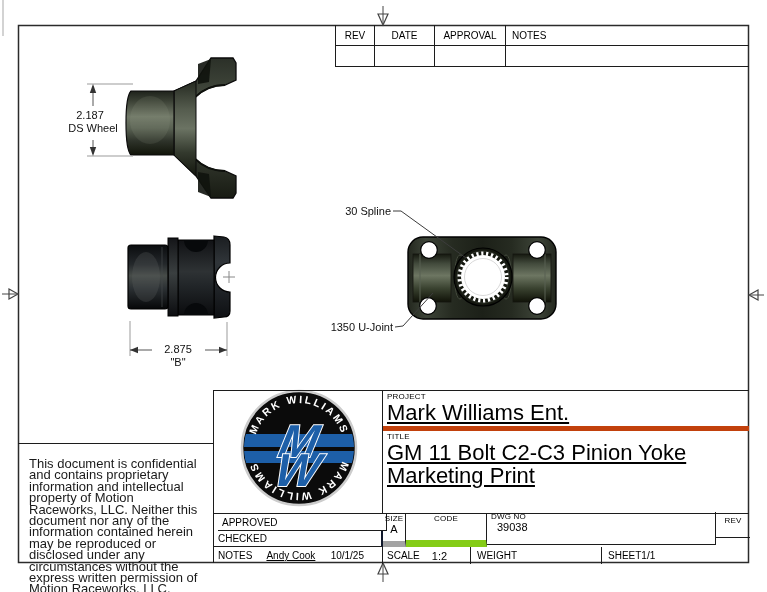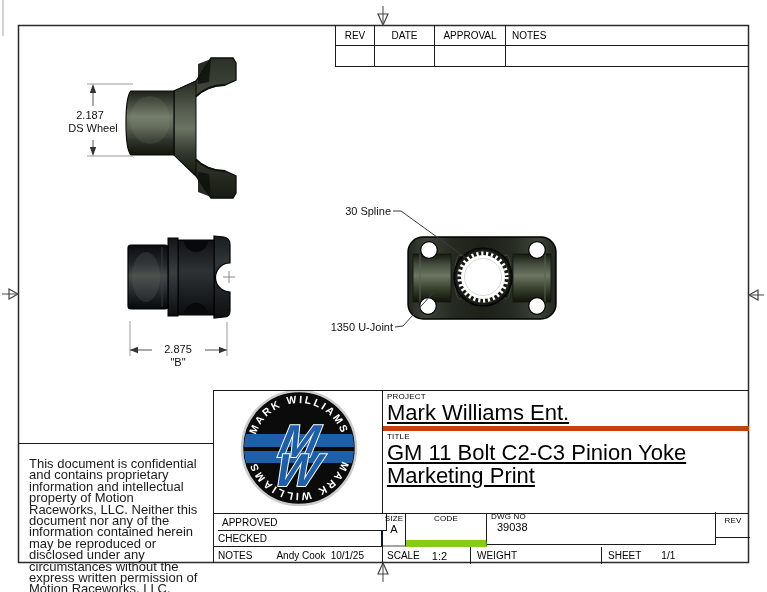--- a/index.html
+++ b/index.html
@@ -35,31 +35,31 @@
   .val  { font-size:11px; }
   .sm   { font-size:10px; }
 
   .logo-cell   { left:0; top:0; width:169px; height:123px; border-right:1px solid #1c1c1c; border-bottom:1px solid #1c1c1c; }
   .project-cell{ left:169px; top:0; width:366px; height:40px; border-bottom:5px solid #c2410c; padding:1px 0 0 4px; }
   .title-cell  { left:169px; top:40px; width:366px; height:83px; border-bottom:1px solid #1c1c1c; padding:1px 0 0 4px; }
 
   .approved-cell { left:4px; top:123px; width:169px; height:17px; border-right:1px solid #1c1c1c; border-bottom:1px solid #1c1c1c; display:flex; align-items:center; padding-left:4px; }
   .checked-cell  { left:0; top:140px; width:169px; height:16px; border-right:2px solid #0f172a; border-bottom:1px solid #1c1c1c; display:flex; align-items:center; padding-left:4px; }
   .drawn-cell    { left:0; top:156px; width:169px; height:17px; border-right:1px solid #1c1c1c; display:flex; align-items:center; padding-left:4px; }
-  .drawn-cell .by   { margin-left:24px; }
+  .drawn-cell .by   { margin-left:14px;text-decoration:underline; }
   .drawn-cell .date { margin-left:auto; margin-right:18px; }
 
-  .size-cell  { left:169px; top:123px; width:23px;  height:33px; border-right:1px solid #1c1c1c; border-bottom:2px solid #a3a3a3; text-align:center; }
+  .size-cell  { left:169px; top:123px; width:23px;  height:33px; border-right:1px solid #1c1c1c; border-bottom:6px solid #a3a3a3; text-align:center; }
   .code-cell  { left:192px; top:123px; width:81px;  height:33px; border-right:1px solid #1c1c1c; border-bottom:7px solid #84cc16; text-align:center; }
   .dwgno-cell { left:273px; top:121px; width:229px; height:33px; border-right:1px solid #1c1c1c; border-bottom:1px solid #1c1c1c; padding-left:4px; }
   .rev-cell   { left:502px; top:123px; width:34px;  height:24px; border-bottom:1px solid #1c1c1c; text-align:center; }
 
   .scale-cell  { left:169px; top:156px; width:88px;  height:17px; border-right:1px solid #1c1c1c; display:flex; align-items:center; padding-left:4px; gap:12px; }
   .weight-cell { left:257px; top:156px; width:131px; height:17px; border-right:1px solid #1c1c1c; display:flex; align-items:center; padding-left:6px; }
-  .sheet-cell  { left:388px; top:156px; width:148px; height:17px; display:flex; align-items:center; padding-left:6px; gap:20px; }
+  .sheet-cell  { left:388px; top:156px; width:148px; height:17px; display:flex; align-items:center; padding-left:6px; gap:0; }
 
   
   .note {
     left:18px; top:443px; width:195px; height:120px;
     border-top:1px solid #1c1c1c; box-sizing:border-box;
     padding:14px 9px 0 11px; font-size:13px; line-height:11.4px; color:#1a1a1a;
   }
 </style>
 </head>
 <body>

